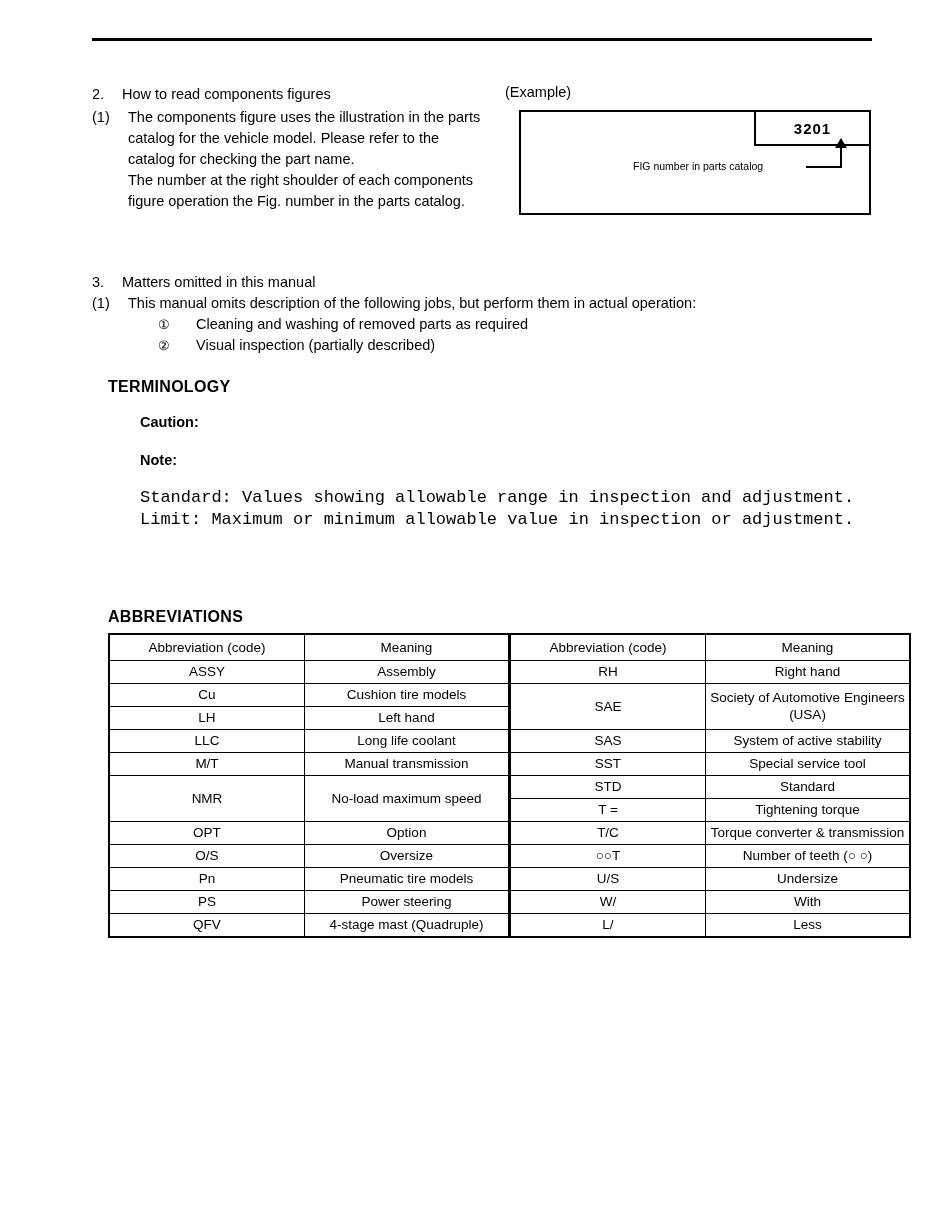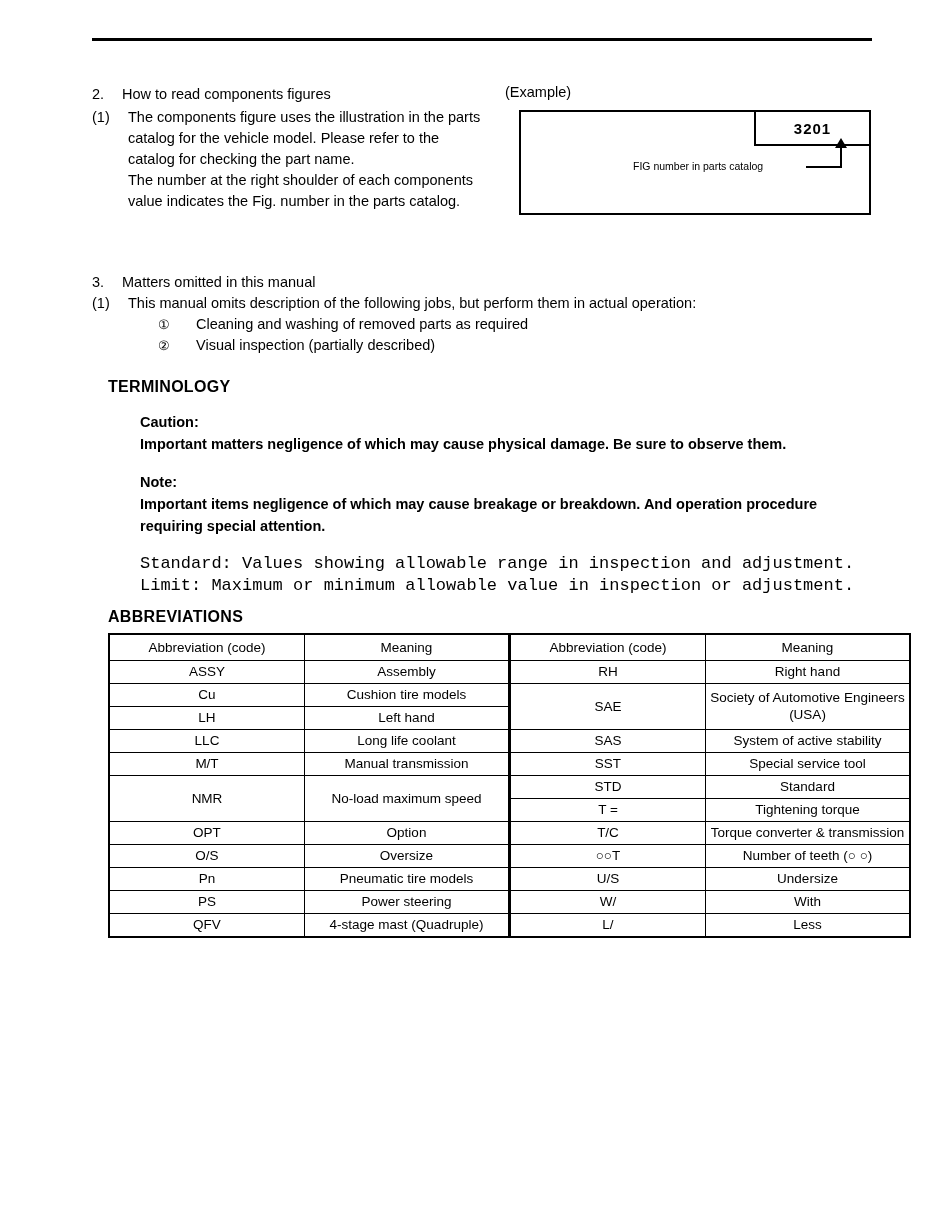--- a/index.html
+++ b/index.html
@@ -202,21 +202,21 @@
     <div class="row">
       <span class="marker num">2.</span>
       <span class="txt">How to read components figures</span>
     </div>
     <div class="row" style="margin-top:2px;">
       <span class="marker paren">(1)</span>
       <span class="txt para">The components figure uses the illustration in the parts catalog for the vehicle model. Please refer to the catalog for checking the part name.</span>
     </div>
     <div class="row">
       <span class="marker paren"></span>
-      <span class="txt para">The number at the right shoulder of each components value indicates the Fig. number in the parts catalog.</span>
+      <span class="txt para">The number at the right shoulder of each components figure operation the Fig. number in the parts catalog.</span>
     </div>
   </div>
 
   <div class="example-label">(Example)</div>
   <div class="example-box">
     <div class="fig-number-box">3201</div>
     <div class="callout">FIG number in parts catalog</div>
     <div class="callout-line"></div>
     <div class="callout-vert"></div>
     <div class="callout-arrow"></div>
@@ -238,24 +238,22 @@
     <div class="row lvl2">
       <span class="marker circ">②</span>
       <span class="txt">Visual inspection (partially described)</span>
     </div>
   </div>
 
   <div class="block" id="terminology">
     <div class="section-title">TERMINOLOGY</div>
     <div class="sub">
       <div class="bold-line">Caution:</div>
-      <div class="bold-line" style="width:740px;">Important matters negligence of which may cause physical damage. Be sure to observe them.</div>
       <div class="gap"></div>
       <div class="bold-line">Note:</div>
-      <div class="bold-line" style="width:730px;">Important items negligence of which may cause breakage or breakdown. And operation procedure requiring special attention.</div>
       <div class="gap"></div>
       <div class="plain-line">Standard:  Values showing allowable range in inspection and adjustment.</div>
       <div class="plain-line">Limit:  Maximum or minimum allowable value in inspection or adjustment.</div>
     </div>
   </div>
 
   <div class="block section-title" id="abbrev-title">ABBREVIATIONS</div>
 
   <table class="abbrev-table">
     <tbody>

